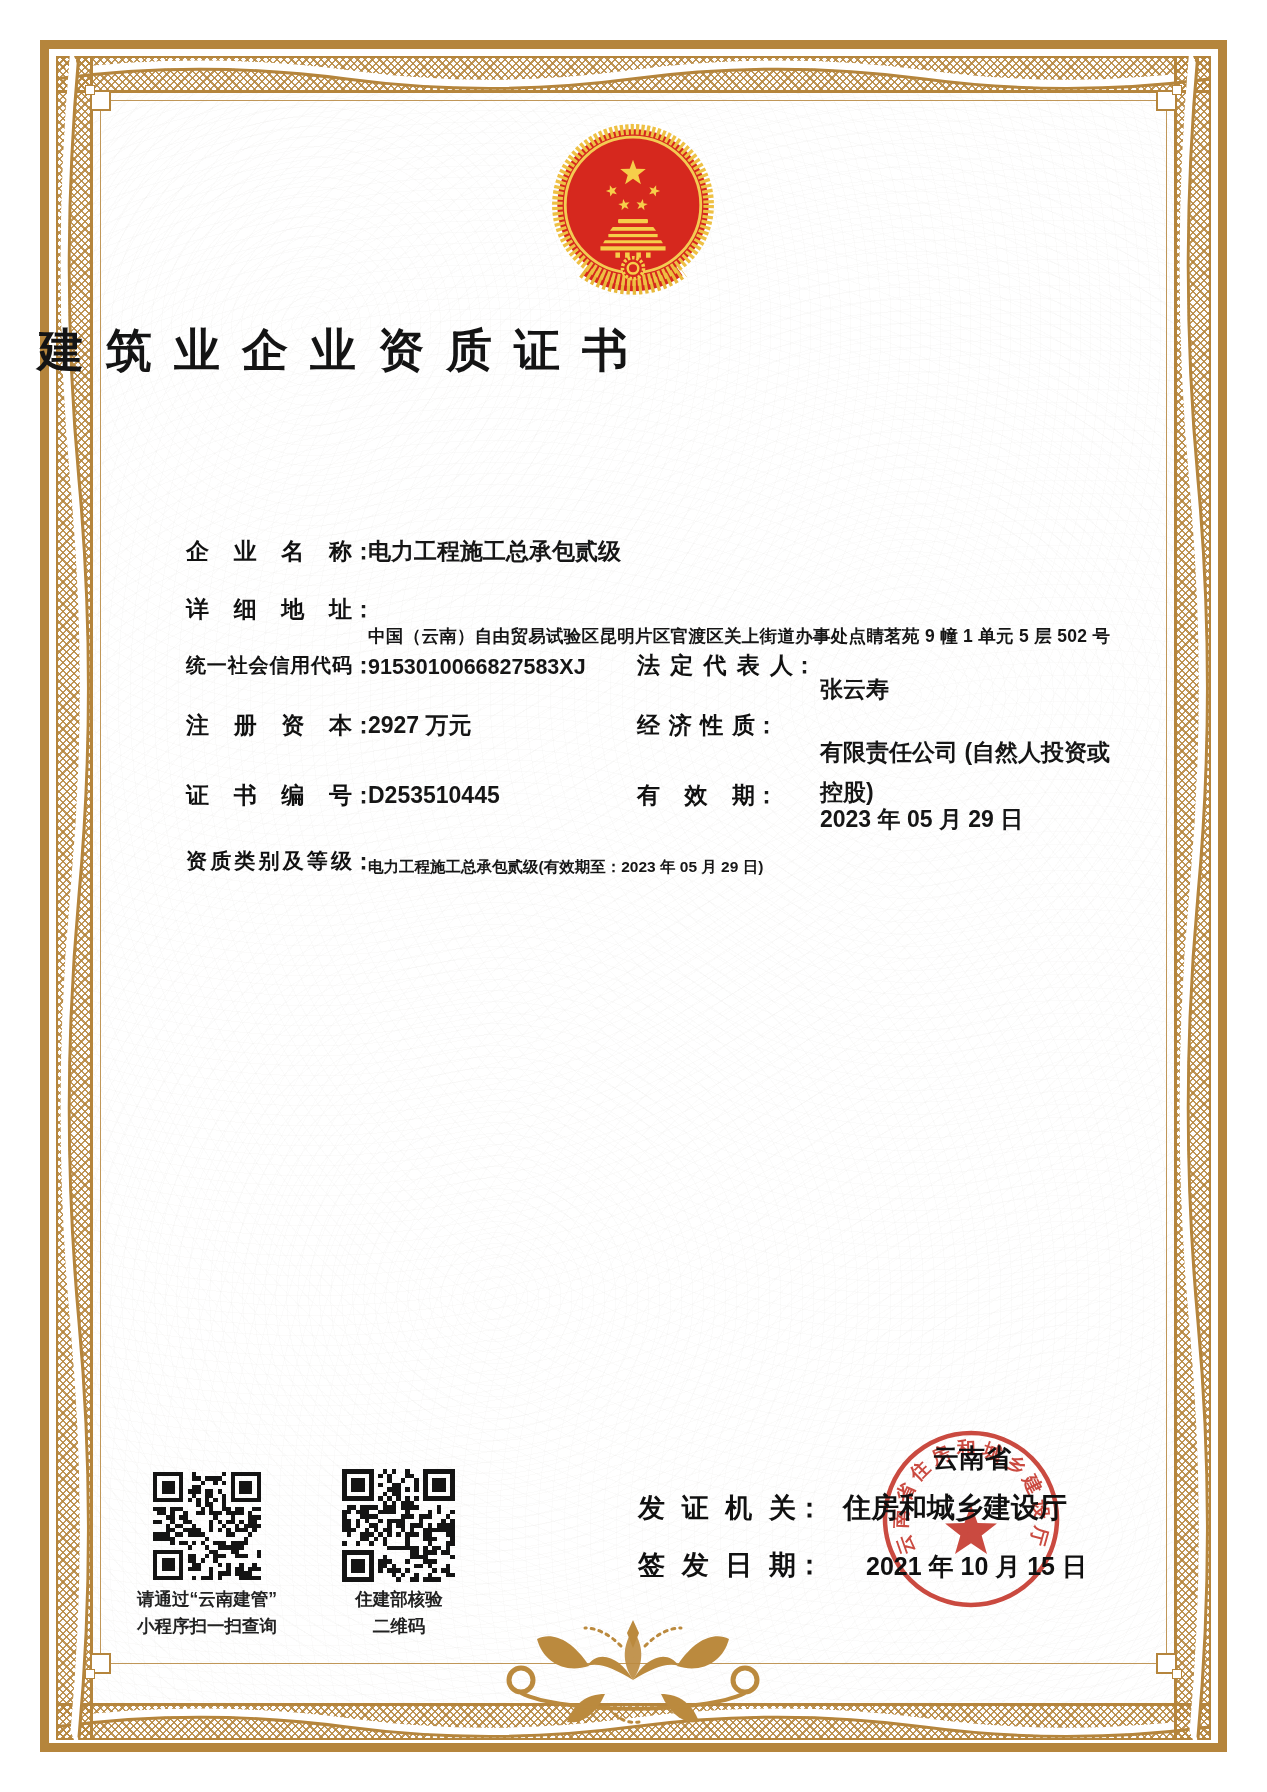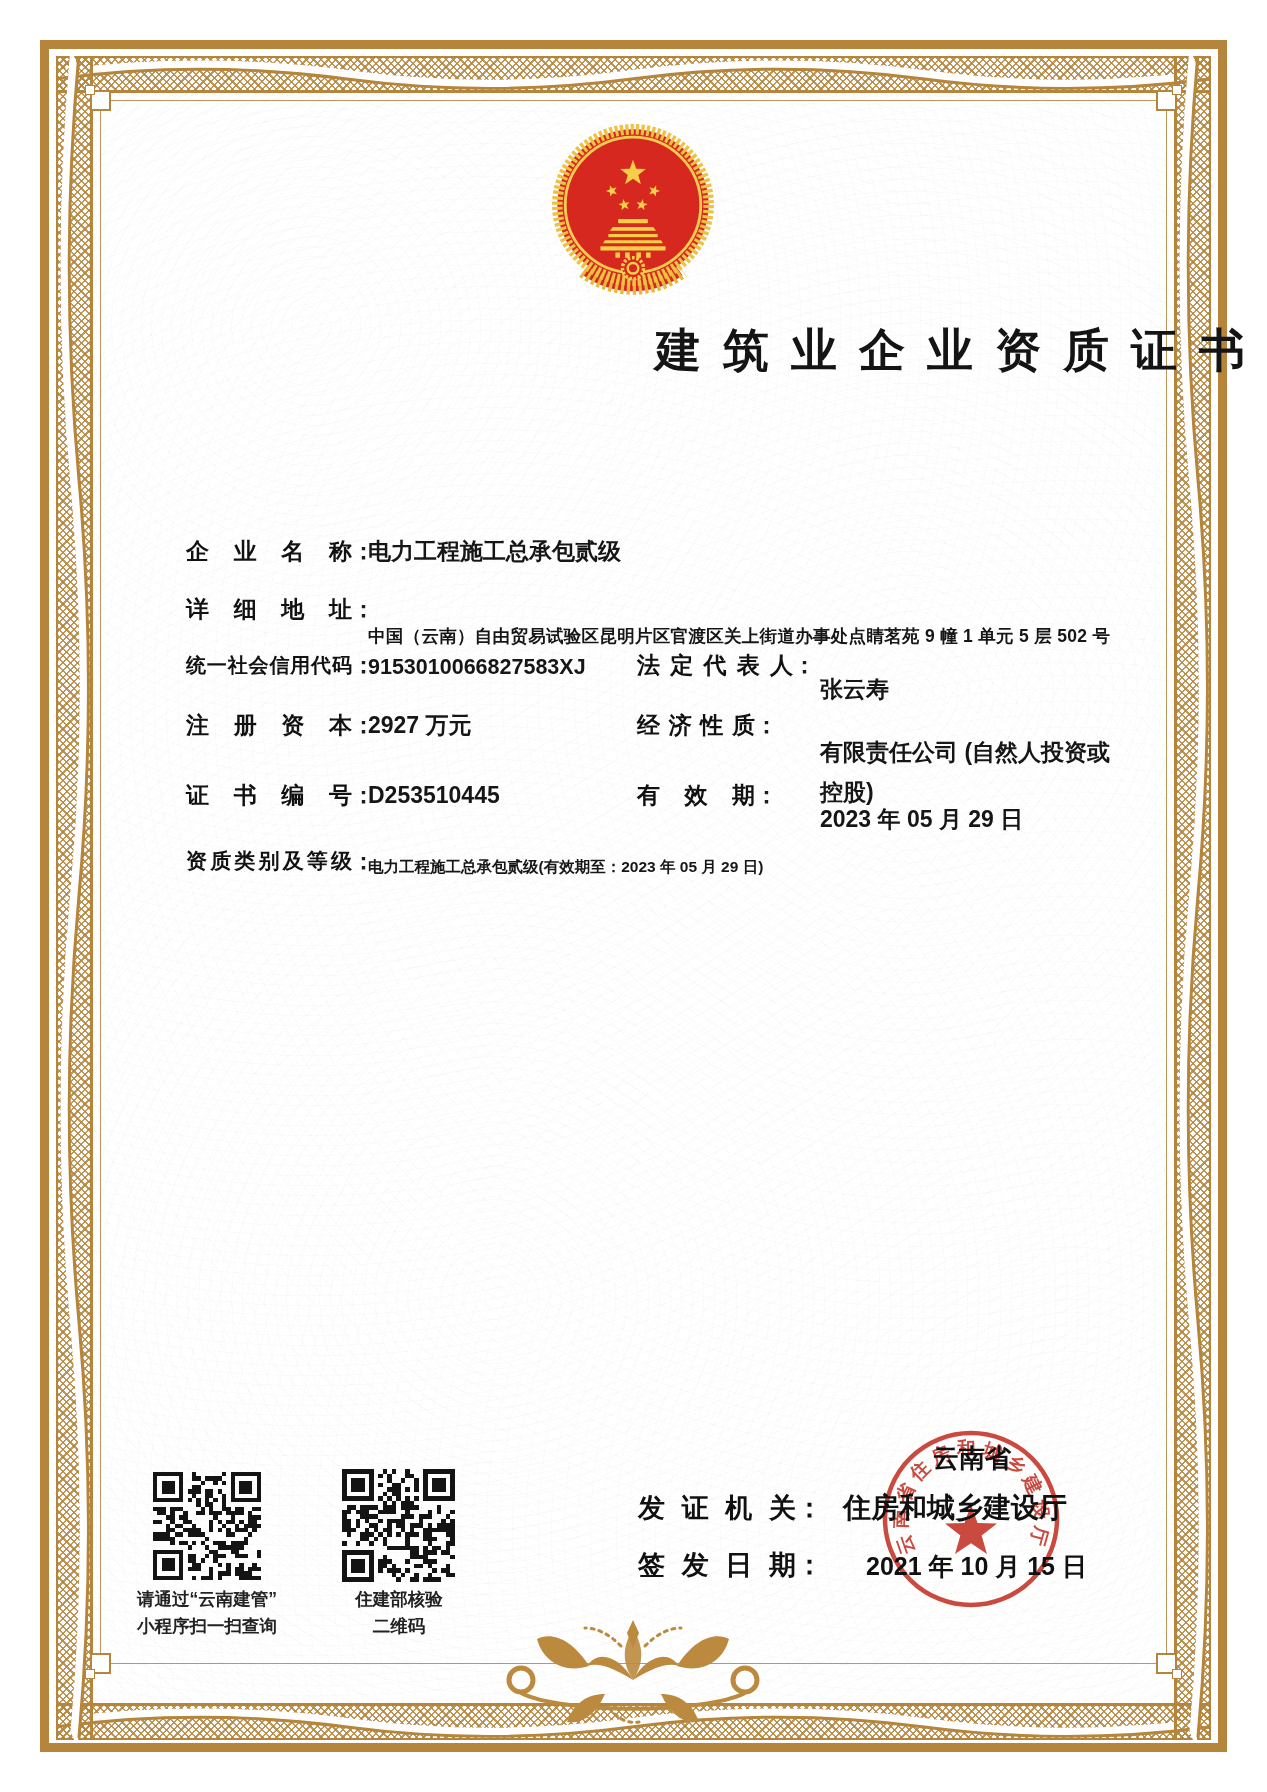--- a/index.html
+++ b/index.html
@@ -27,21 +27,21 @@
   .csq.br{right:90px;bottom:118px;} .csq.br::after{left:auto;right:-7px;top:auto;bottom:-7px;}
   .watermark{position:absolute;left:58px;top:58px;right:58px;bottom:58px;opacity:.55;
       background:
         repeating-radial-gradient(circle at 22% 16%, transparent 0 9px, rgba(150,142,130,.07) 9px 10px),
         repeating-radial-gradient(circle at 74% 38%, transparent 0 11px, rgba(150,142,130,.06) 11px 12px),
         repeating-radial-gradient(circle at 38% 74%, transparent 0 10px, rgba(150,142,130,.06) 10px 11px),
         repeating-radial-gradient(circle at 88% 88%, transparent 0 12px, rgba(150,142,130,.05) 12px 13px);}
   .flourish{position:absolute;left:493px;top:1618px;z-index:4;}
   
   .emblem{position:absolute;left:545px;top:124px;z-index:2;}
-  .title{position:absolute;left:10px;right:0;top:320px;text-align:right;z-index:2;
+  .title{position:absolute;left:16px;right:0;top:320px;text-align:left;z-index:2;
          font-size:46px;font-weight:bold;letter-spacing:22px;text-indent:22px;color:#141414;}
   .lrow{position:absolute;left:186px;z-index:2;line-height:30px;}
   .rrow{position:absolute;left:637px;z-index:2;line-height:30px;}
   .lbl{font-weight:bold;font-size:23px;color:#111;}
   [data-spread]{display:inline-flex;justify-content:space-between;vertical-align:top;}
   .lw{width:166px;} .rw5{width:156px;} .rw4{width:118px;} .iw{width:158px;}
   .lbl.small{font-size:20px;} .lbl.mid{font-size:21px;}
   .colon{font-weight:bold;font-size:23px;}
   .val{position:absolute;top:0;white-space:nowrap;font-weight:600;font-size:23px;color:#161616;}
   .lrow .val{left:182px;} .rrow .val{left:183px;margin-top:24px;}

